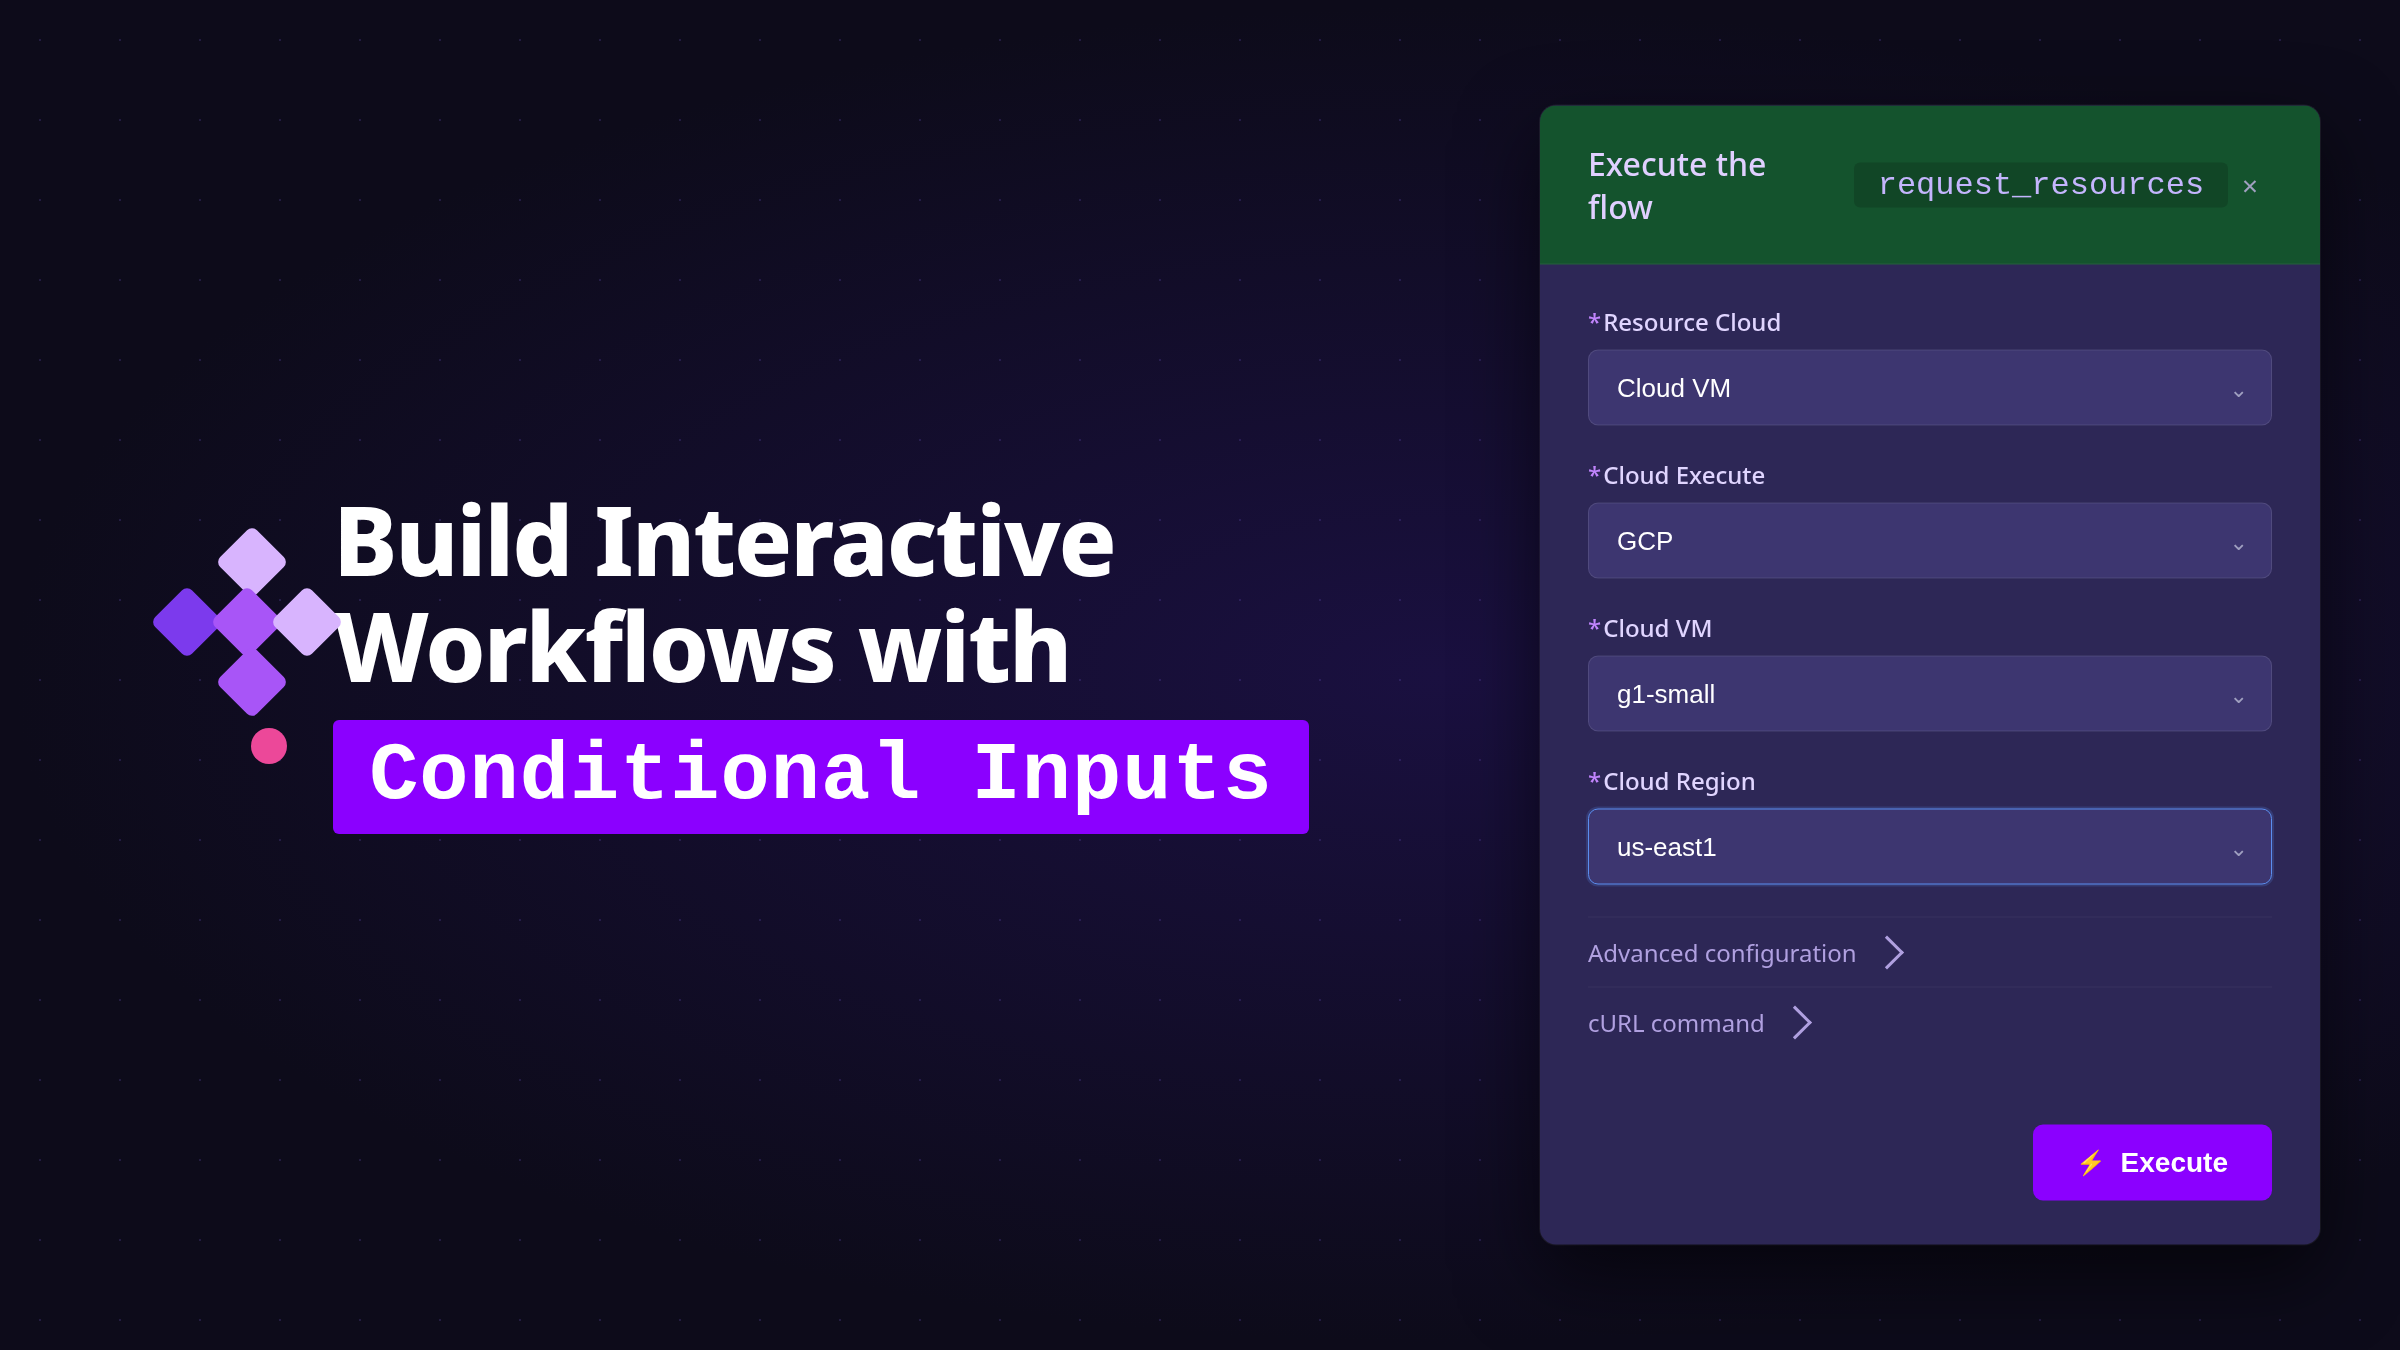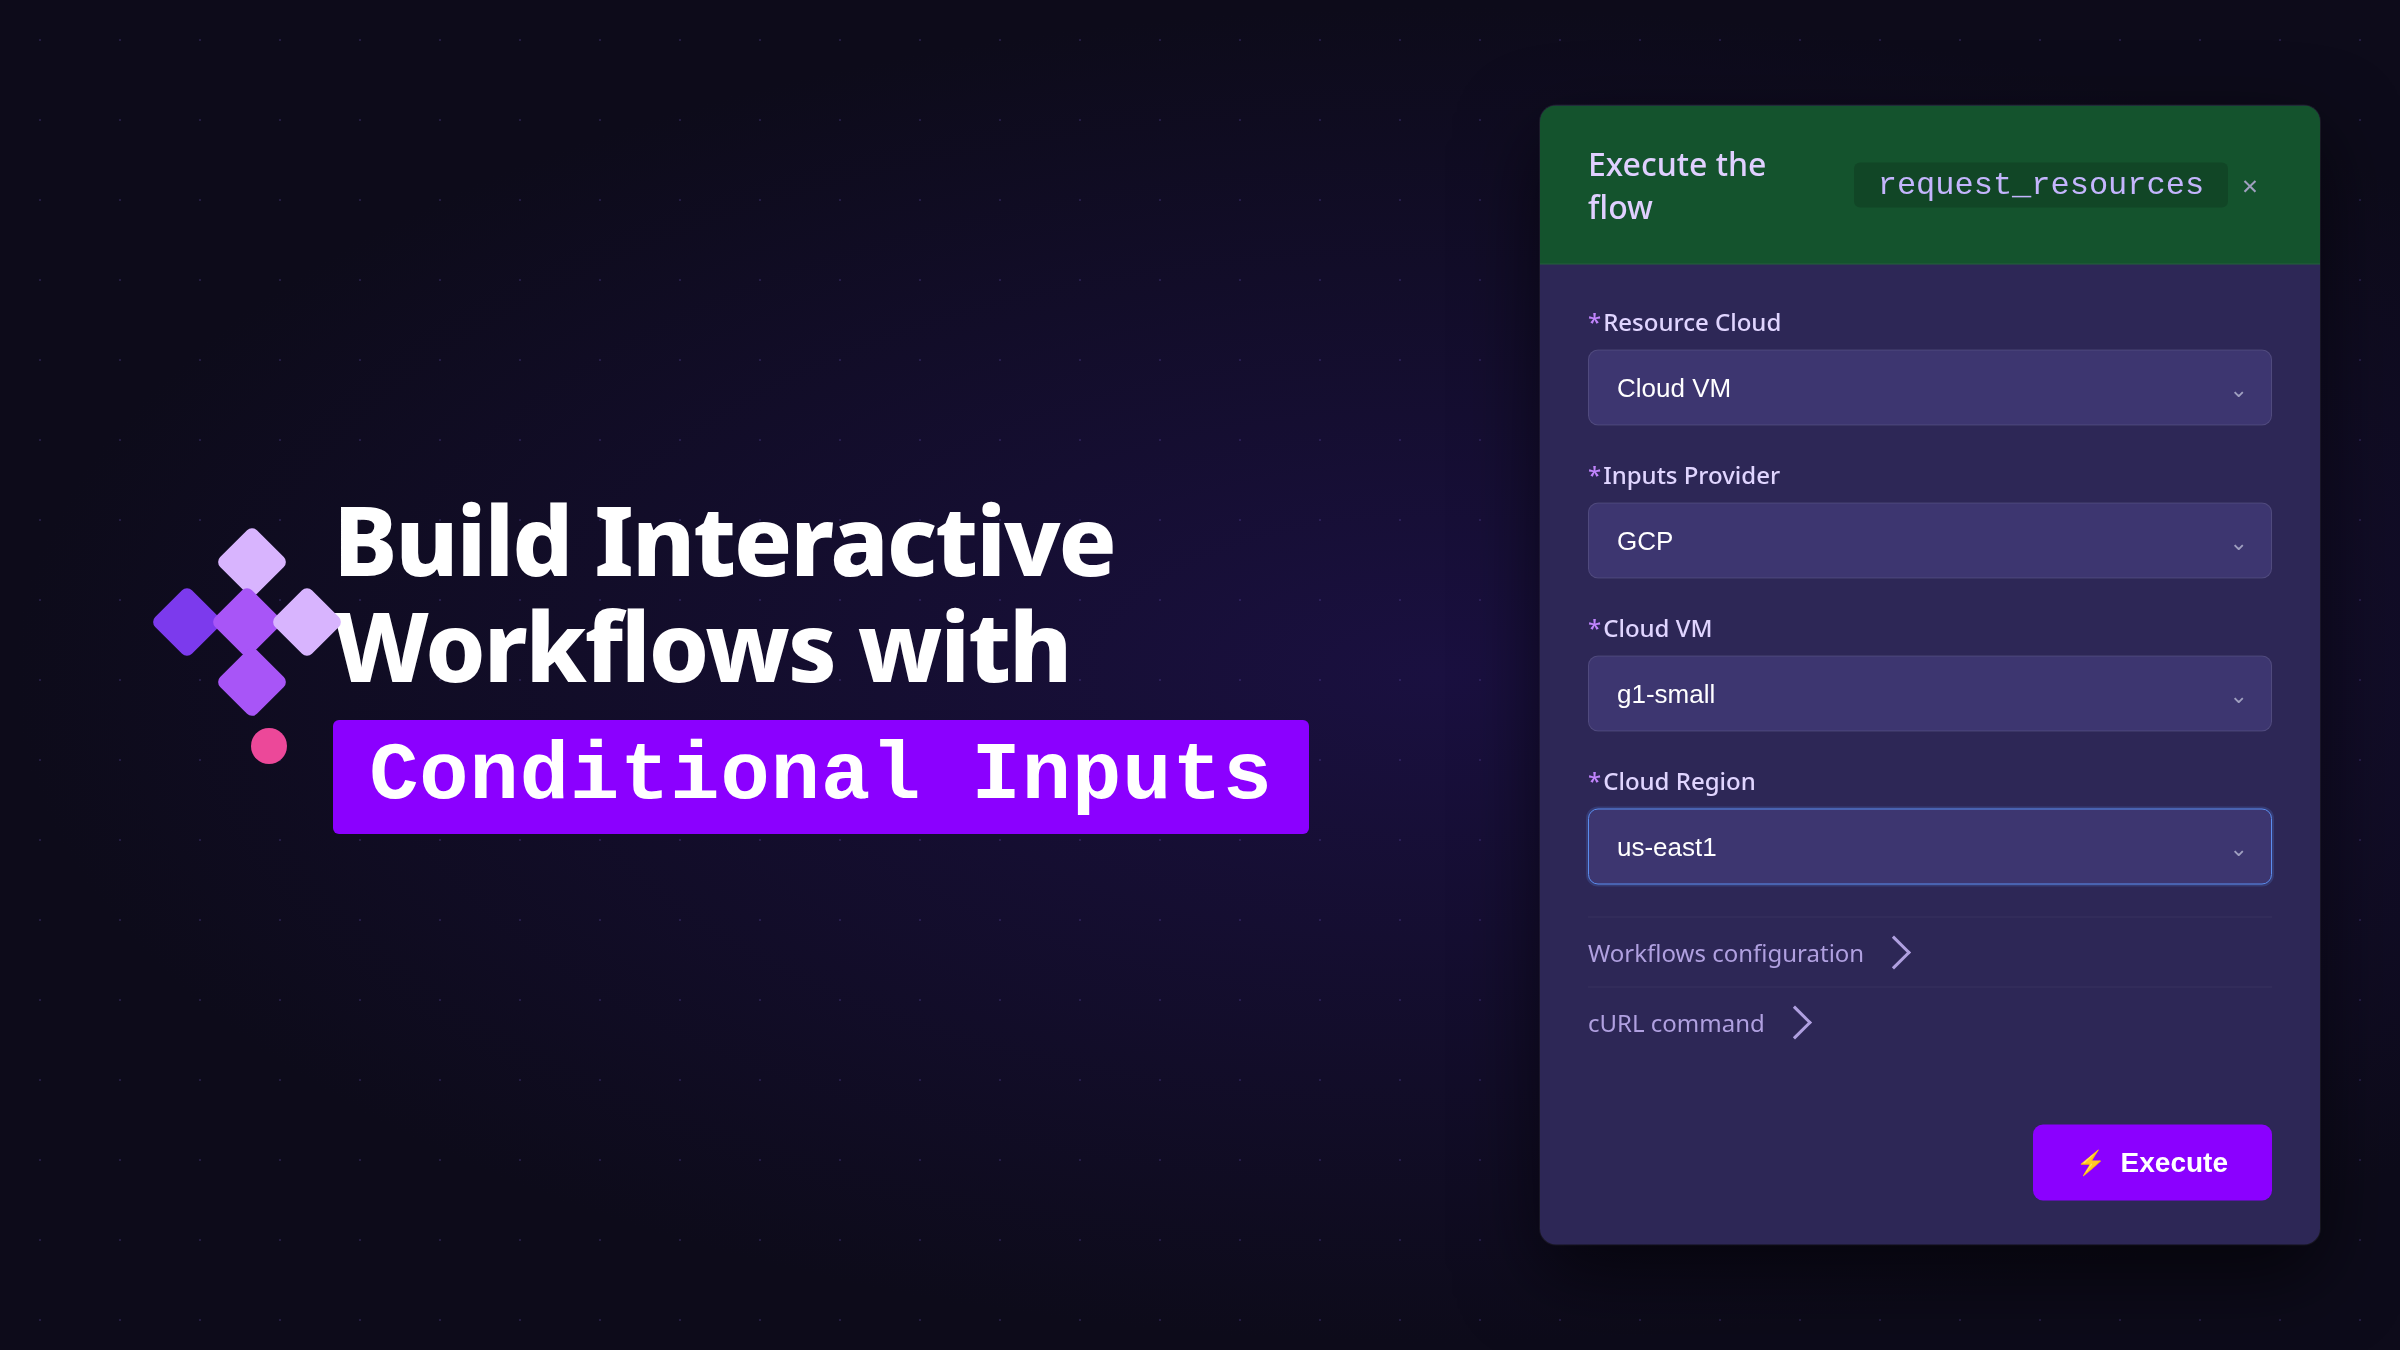--- a/index.html
+++ b/index.html
@@ -321,21 +321,21 @@
             <option>Cloud VM</option>
             <option>Cloud Container</option>
             <option>Bare Metal</option>
           </select>
           <span class="select-arrow">⌄</span>
         </div>
       </div>
 
       <div class="form-group">
         <label class="form-label">
-          <span class="required">*</span><span>Inputs Provider</span>
+          <span class="required">*</span><span>Cloud Execute</span>
         </label>
         <div class="select-wrapper">
           <select>
             <option>GCP</option>
             <option>AWS</option>
             <option>Azure</option>
           </select>
           <span class="select-arrow">⌄</span>
         </div>
       </div>
@@ -364,21 +364,21 @@
             <option>us-east1</option>
             <option>us-west1</option>
             <option>eu-west1</option>
             <option>asia-east1</option>
           </select>
           <span class="select-arrow">⌄</span>
         </div>
       </div>
 
       <div class="collapsible-row">
-        <span>Workflows configuration</span>
+        <span>Advanced configuration</span>
         <span class="chevron-right"></span>
       </div>
 
       <div class="collapsible-row">
         <span>cURL command</span>
         <span class="chevron-right"></span>
       </div>
 
     </div>
 

